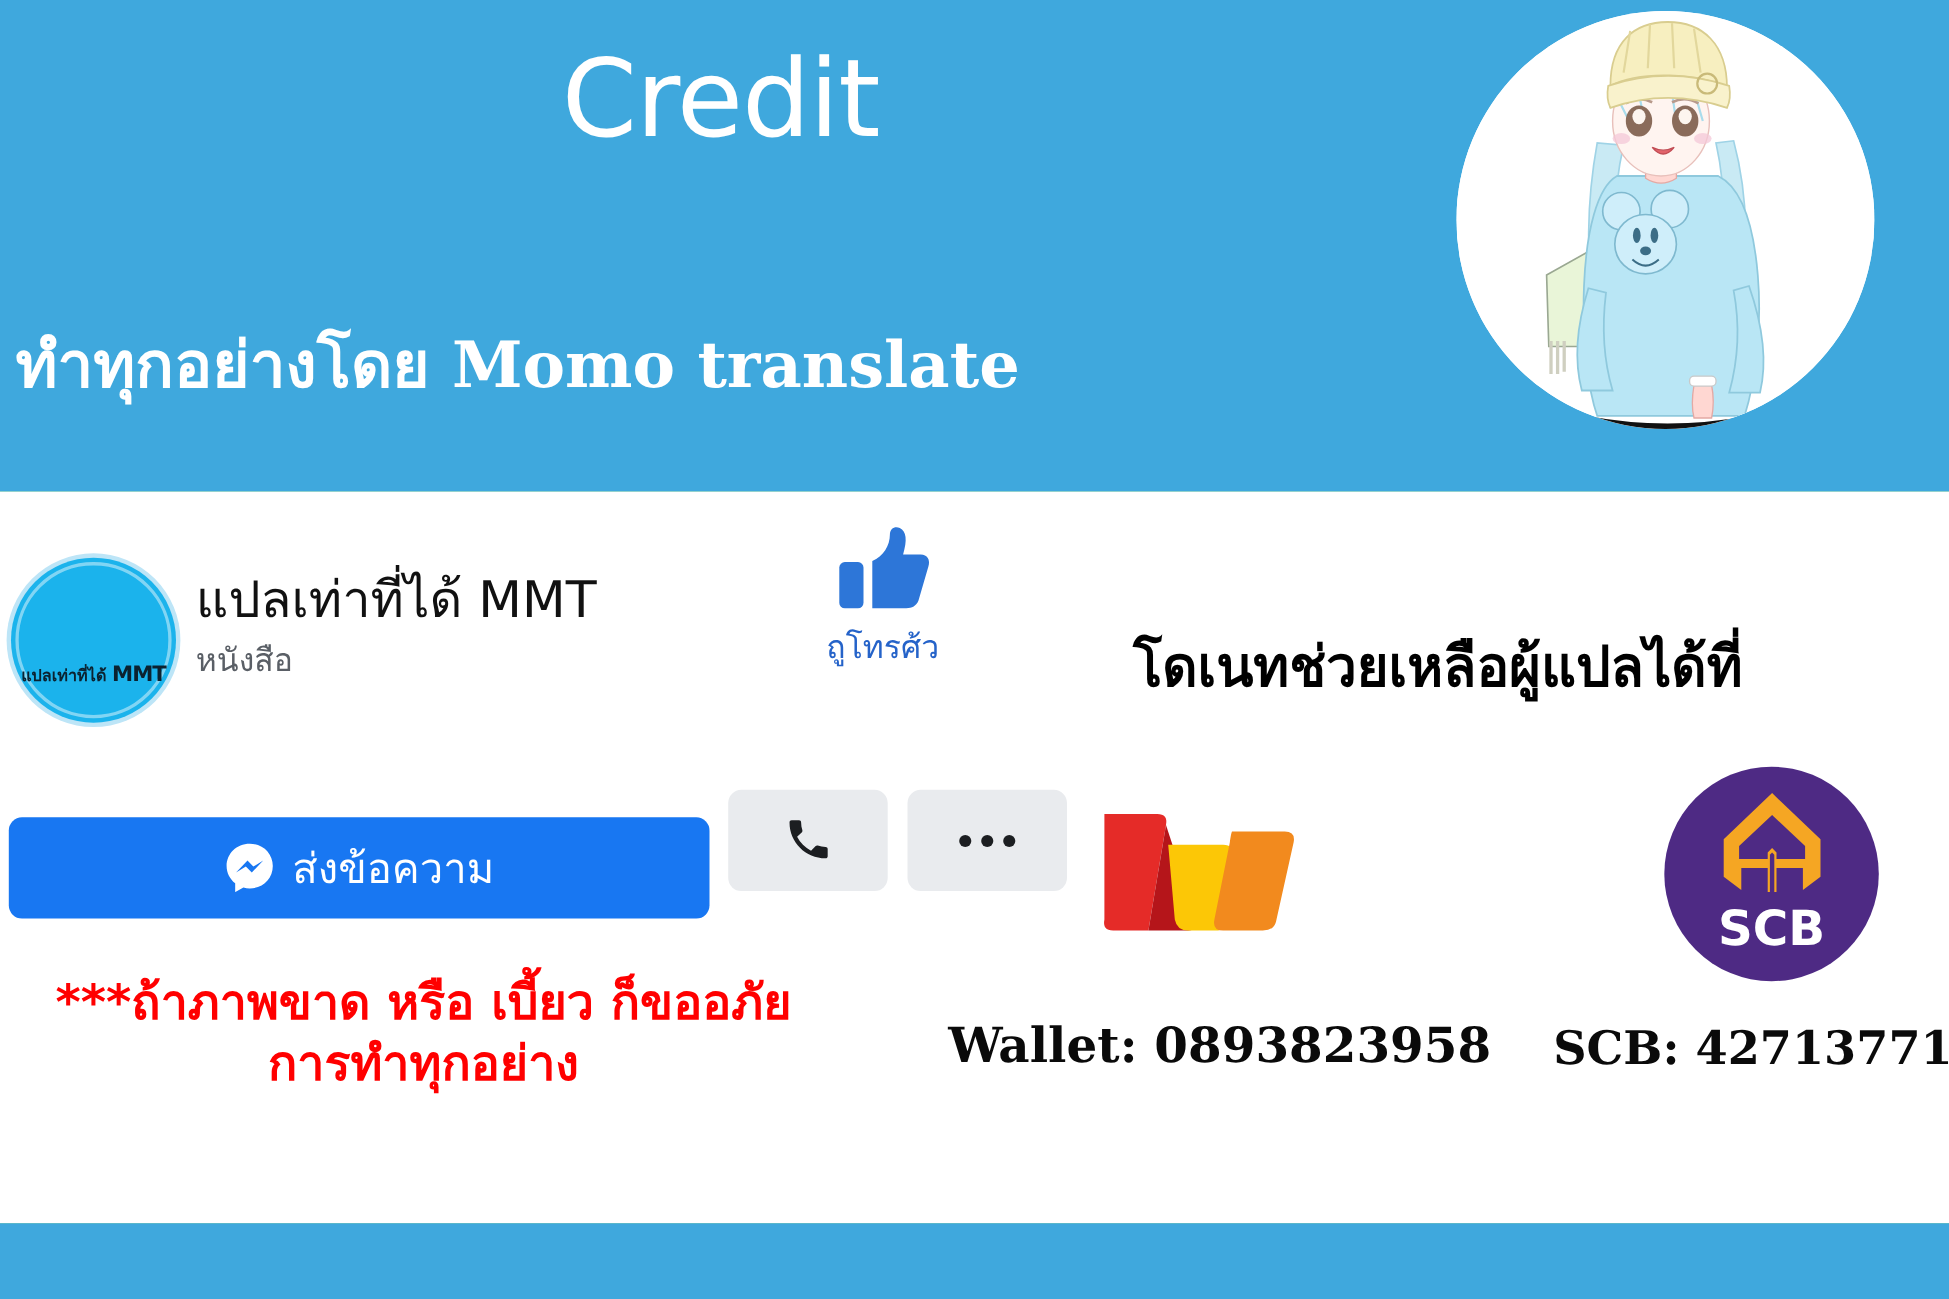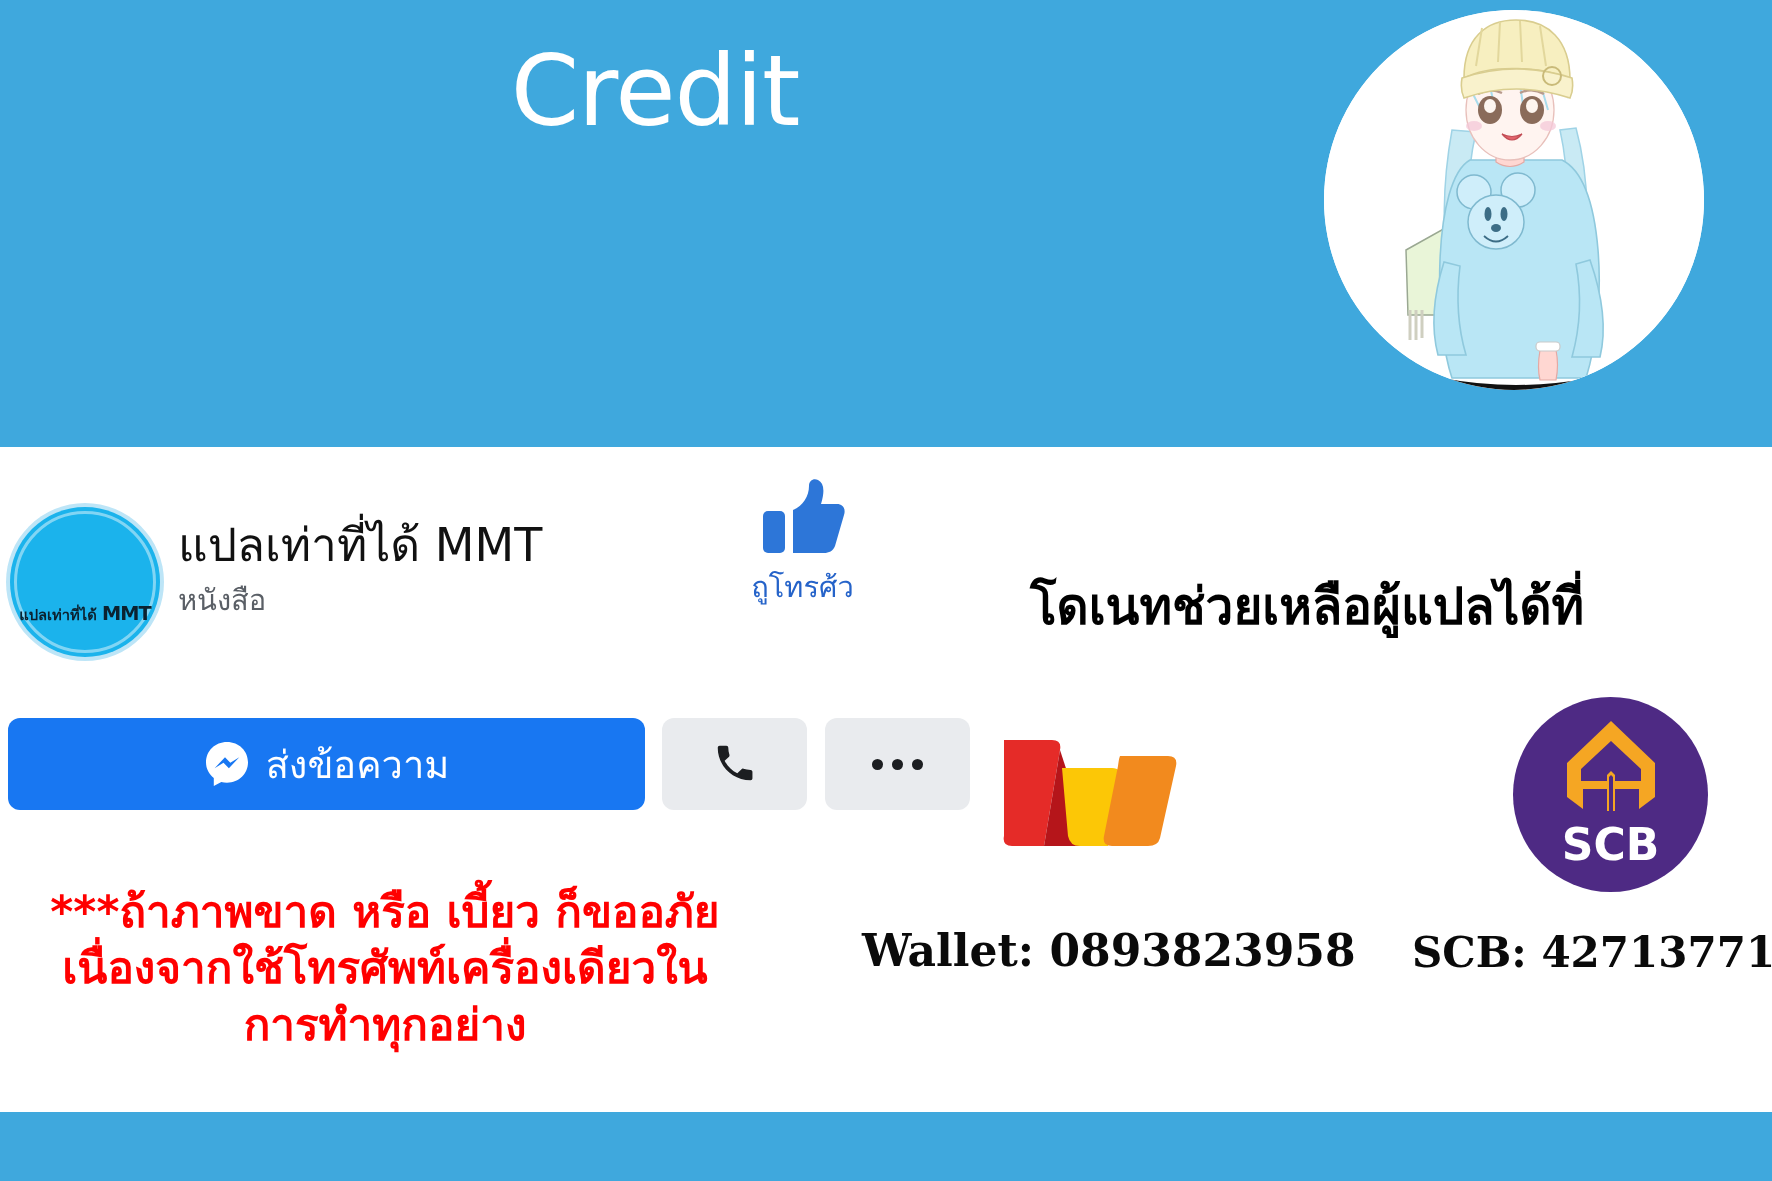--- a/index.html
+++ b/index.html
@@ -163,21 +163,21 @@
     font-size: 51px;
     white-space: nowrap;
     transform: scaleX(0.97);
     transform-origin: left top;
   }
 
   
   .btn-message {
     position: absolute;
     left: 8px;
-    top: 718px;
+    top: 743px;
     width: 637px;
     height: 92px;
     background: #1877F2;
     border-radius: 12px;
     border: none;
     display: flex;
     align-items: center;
     justify-content: center;
     gap: 16px;
     cursor: pointer;
@@ -282,20 +282,21 @@
     background: #3FA8DD;
   }
 </style>
 </head>
 <body>
 
 <div class="page">
 
   <div class="header">
     <div class="credit-title">Credit</div>
+    <div class="header-line header-line-2">ทำทุกอย่างโดย Momo translate</div>
 
     <div class="avatar-frame">
       <svg viewBox="0 0 380 380" xmlns="http://www.w3.org/2000/svg">
         <rect width="380" height="380" fill="#ffffff"></rect>
 
         <path d="M128 120 C118 175 118 230 126 268 L150 272 C140 225 142 165 152 122 Z" fill="#c9eaf4" stroke="#9fd3e6" stroke-width="1.5"></path>
         <path d="M252 118 C266 170 266 230 256 270 L234 268 C246 222 246 165 236 120 Z" fill="#c9eaf4" stroke="#9fd3e6" stroke-width="1.5"></path>
 
         <path d="M82 240 L132 212 L132 305 L84 305 Z" fill="#e9f5d8" stroke="#9aa892" stroke-width="1.5"></path>
         <path d="M86 300 L86 330 M92 300 L92 330 M98 300 L98 328" stroke="#cfcfc0" stroke-width="3"></path>
@@ -412,19 +413,18 @@
       <path d="M58 62 L58 96 L62 96 L62 62 L60 60 Z" fill="#4E2A84"></path>
     </svg>
     <div class="scb-text">SCB</div>
   </div>
 
   <div class="acct acct-wallet">Wallet: 0893823958</div>
   <div class="acct acct-scb">SCB: 4271377161</div>
 
   <div class="disclaimer">
     <div>***ถ้าภาพขาด หรือ เบี้ยว ก็ขออภัย</div>
-    <div>เนื่องจากใช้โทรศัพท์เครื่องเดียวใน</div>
     <div>การทำทุกอย่าง</div>
   </div>
 
   <div class="footer-bar"></div>
 
 </div>
 
 </body></html>

